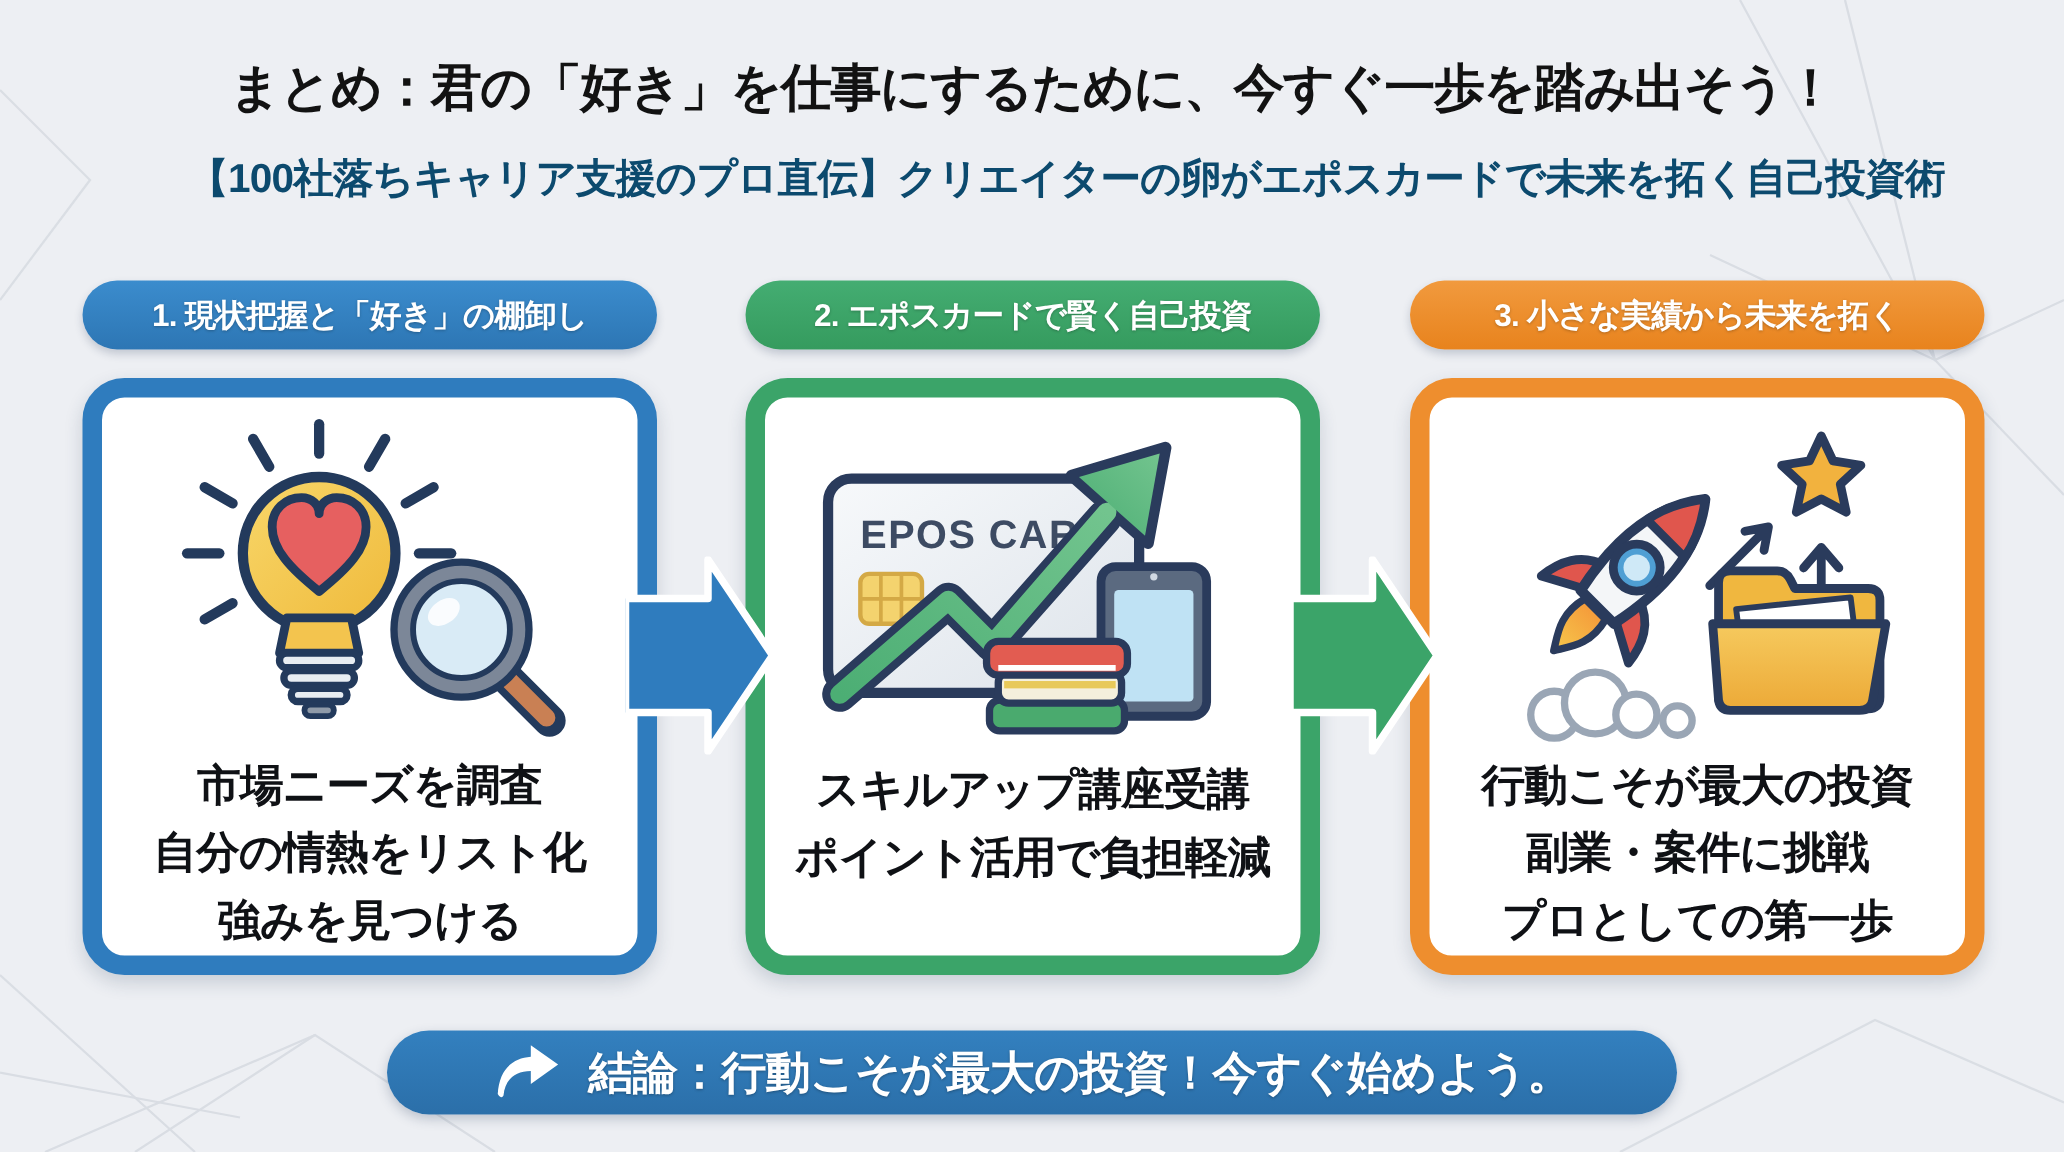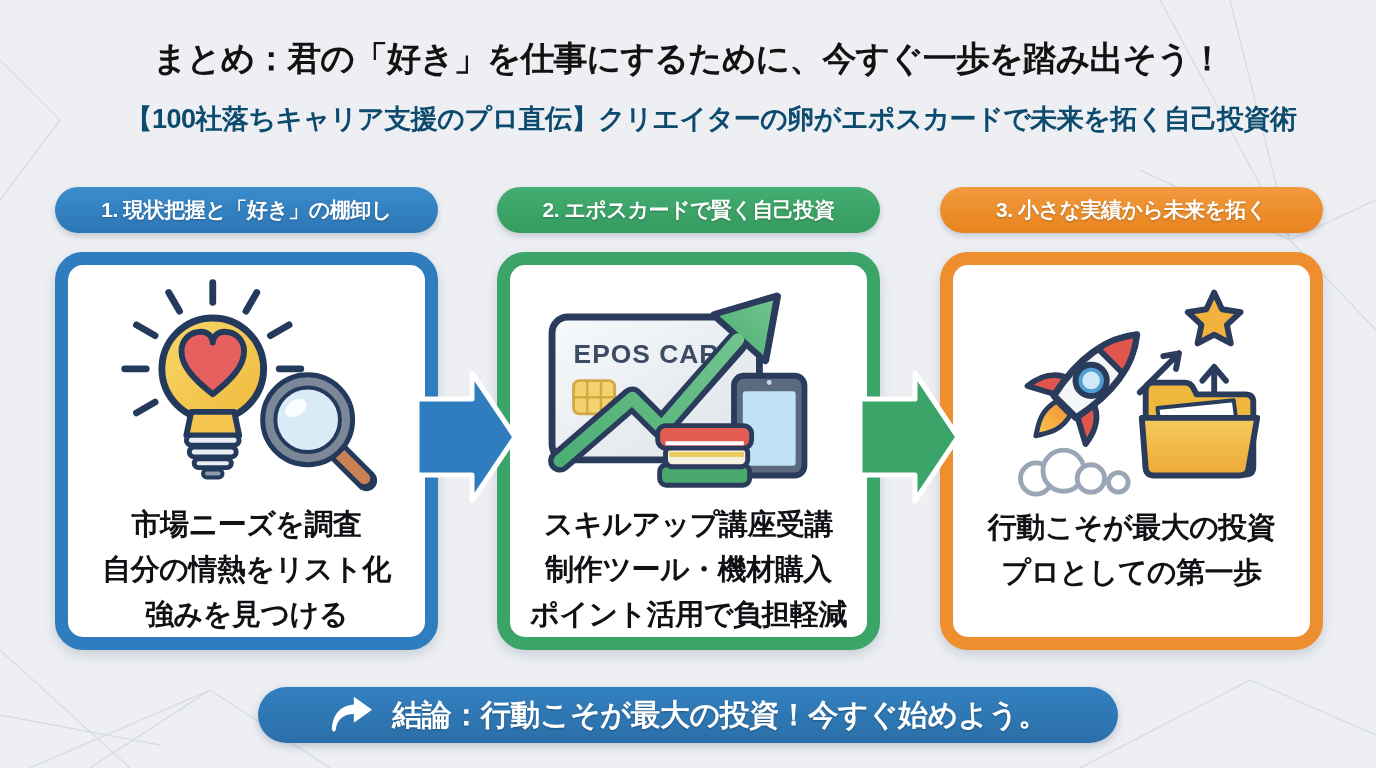--- a/index.html
+++ b/index.html
@@ -165,21 +165,20 @@
 
           <rect x="120" y="196" width="92" height="21" rx="7" fill="#4aaa6e" stroke="#2a3b5c" stroke-width="5"></rect>
           <rect x="126" y="177" width="84" height="21" rx="7" fill="#f5f0dc" stroke="#2a3b5c" stroke-width="5"></rect>
           <rect x="130" y="183" width="76" height="5" fill="#e8c95a"></rect>
           <rect x="118" y="156" width="96" height="23" rx="8" fill="#e25c51" stroke="#2a3b5c" stroke-width="5"></rect>
           <line x1="126" y1="174" x2="206" y2="174" stroke="#ffffff" stroke-width="4"></line>
         </svg>
       </div>
       <div class="card-lines">
         <div class="card-line">スキルアップ講座受講</div>
-        <div class="card-line">制作ツール・機材購入</div>
         <div class="card-line">ポイント活用で負担軽減</div>
       </div>
     </div>
   </div>
 
   <div class="col c3">
     <div class="badge orange">3. 小さな実績から未来を拓く</div>
     <div class="card orange">
       <div class="icon-area">
         <svg width="300" height="225" viewBox="0 0 300 230">
@@ -218,20 +217,21 @@
 
           <path d="M234,18 L242,35 L261,38 L247,51 L251,70 L234,61 L217,70 L221,51 L207,38 L226,35 Z" fill="#f2b23e" stroke="#2a3b5c" stroke-width="6" stroke-linejoin="round"></path>
 
           <path d="M164,132 L164,118 Q164,110 172,110 L204,110 Q210,110 213,116 L216,122 L266,122 Q274,122 274,130 L274,196 Q274,204 266,204 L172,204 Q164,204 164,196 Z" fill="#f0b73f" stroke="#2a3b5c" stroke-width="6" stroke-linejoin="round"></path>
           <path d="M176,136 L254,128 L258,160 L180,168 Z" fill="#ffffff" stroke="#2a3b5c" stroke-width="4" stroke-linejoin="round"></path>
           <path d="M160,146 L278,146 L269,198 Q268,205 260,205 L172,205 Q165,205 164,198 Z" fill="url(#gFolder)" stroke="#2a3b5c" stroke-width="6" stroke-linejoin="round"></path>
         </svg>
       </div>
       <div class="card-lines">
         <div class="card-line">行動こそが最大の投資</div>
+        <div class="card-line">副業・案件に挑戦</div>
         <div class="card-line">プロとしての第一歩</div>
       </div>
     </div>
   </div>
 
   <svg class="flow-arrow a1" viewBox="0 0 100 132">
     <polygon points="0,28 55,28 55,2 98,66 55,130 55,104 0,104" fill="#2f7cbe" stroke="#ffffff" stroke-width="5" stroke-linejoin="round"></polygon>
   </svg>
   <svg class="flow-arrow a2" viewBox="0 0 100 132">
     <polygon points="0,28 55,28 55,2 98,66 55,130 55,104 0,104" fill="#3ba469" stroke="#ffffff" stroke-width="5" stroke-linejoin="round"></polygon>

